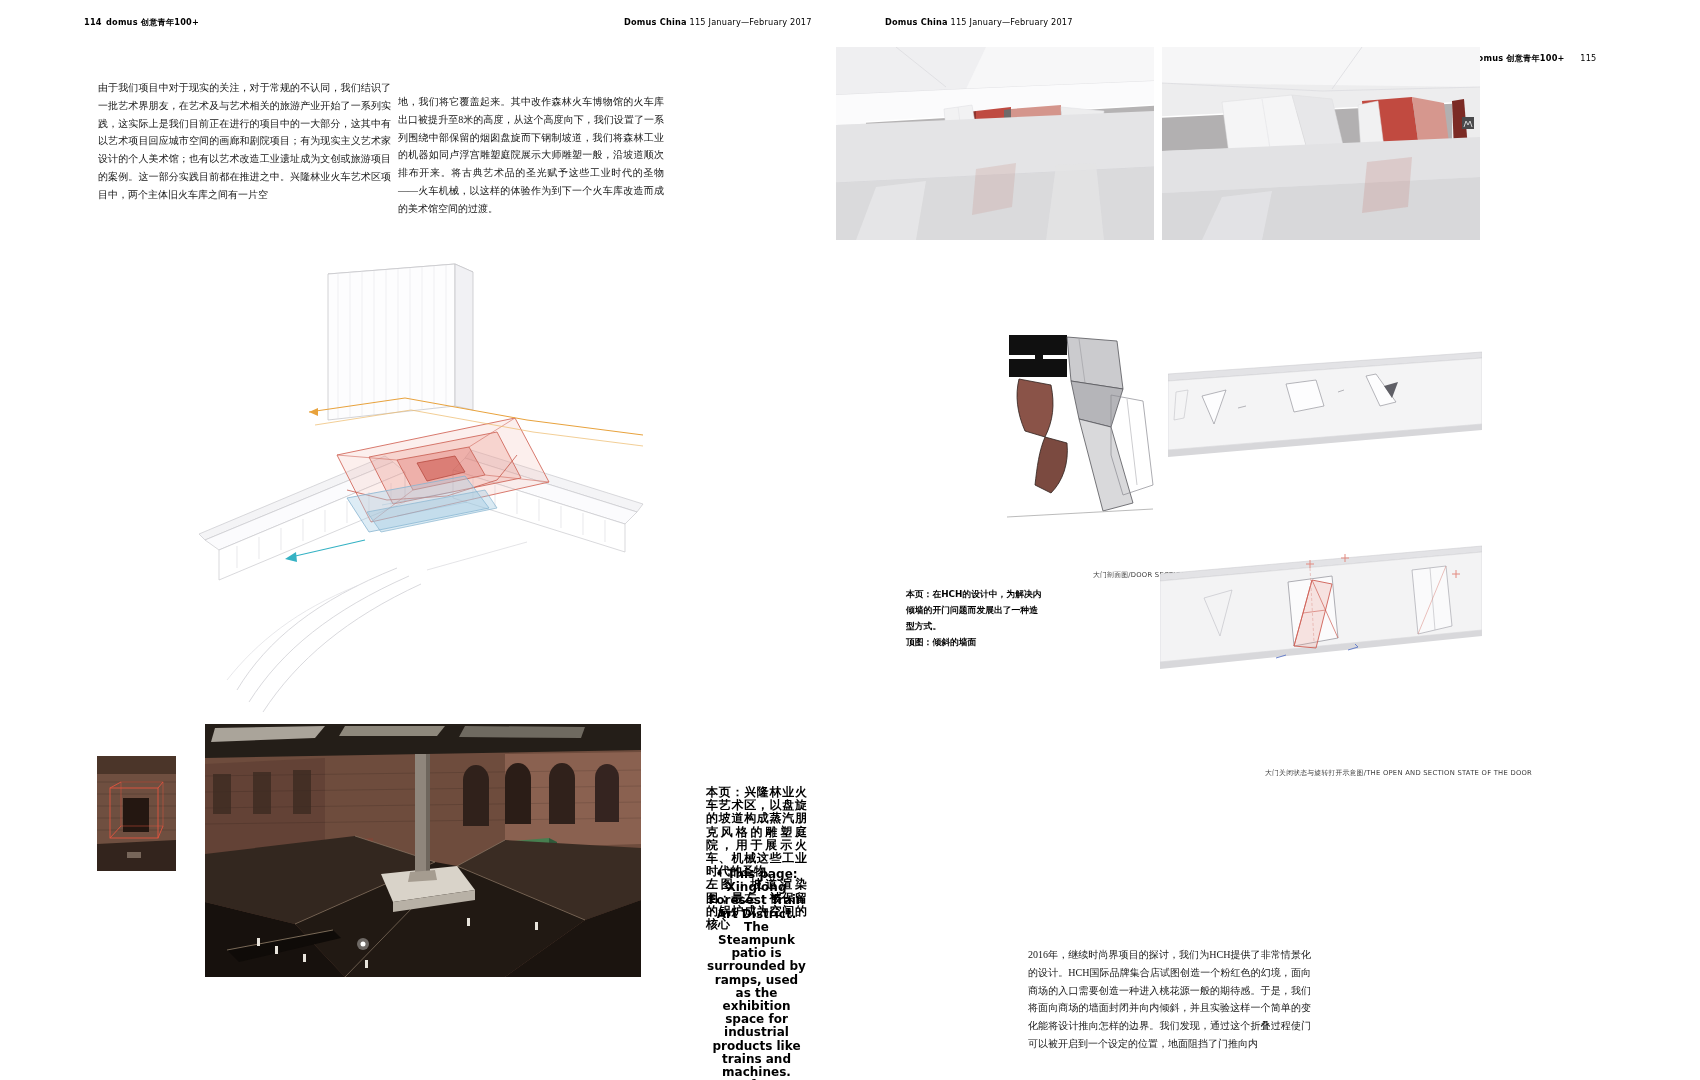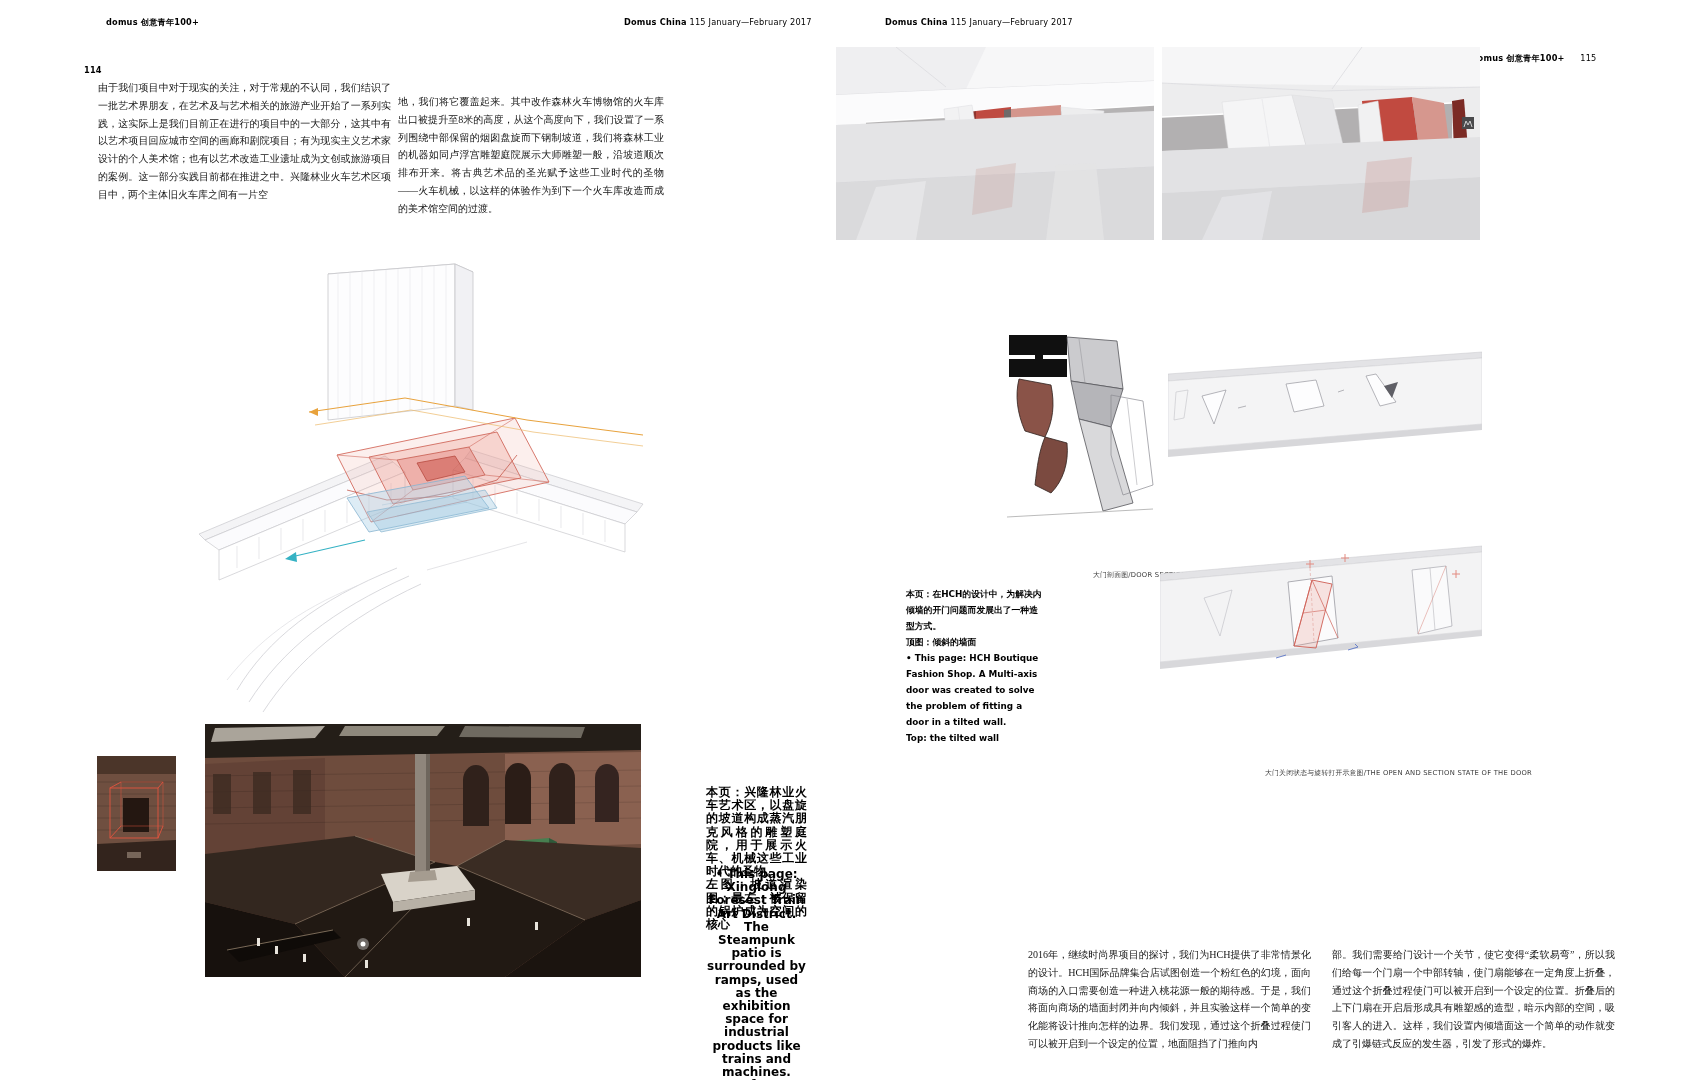--- a/index.html
+++ b/index.html
@@ -13,21 +13,21 @@
   .cap-sm{font-weight:bold;font-size:12px;line-height:13.2px;color:#000;white-space:pre-line;text-align:justify;}
   .cap-md{font-weight:bold;font-size:8.8px;line-height:16px;color:#000;white-space:pre-line;text-align:left;}
   .micro{font-size:6.8px;letter-spacing:.25px;color:#3a3a3a;white-space:nowrap;}
   svg{display:block;}
 </style>
 </head>
 <body>
 
 <div class="spread">
 
-  <div class="abs hdr" style="left:84px;top:17px;margin-top:48px;"><b>114</b></div>
+  <div class="abs hdr" style="left:84px;top:17px;"><b>114</b></div>
   <div class="abs hdr" style="left:106px;top:17px;font-weight:bold;"><span>domus 创意青年100+</span></div>
   <div class="abs hdr" style="left:624px;top:17px;"><b>Domus China</b><span> 115 January—February 2017</span></div>
 
   <div class="abs hdr" style="left:885px;top:17px;"><b>Domus China</b><span> 115 January—February 2017</span></div>
   <div class="abs hdr" style="left:1440px;top:17px;width:188px;text-align:center;margin-top:36px;">
     <span style="font-weight:bold;">domus 创意青年100+</span>
     <span style="display:inline-block;width:10px;"></span>
     <span>115</span>
   </div>
 
@@ -312,19 +312,16 @@
     <g stroke="#5b76c8" stroke-width="0.9">
       <line x1="188" y1="112" x2="198" y2="109"></line>
         <line x1="195" y1="106" x2="198" y2="109"></line>
       <line x1="116" y1="120" x2="126" y2="117"></line>
     </g>
   </svg>
   <div class="abs micro" style="left:1265px;top:768px;">大门关闭状态与旋转打开示意图/THE OPEN AND SECTION STATE OF THE DOOR</div>
 
   <div class="abs cap-md" style="left:906px;top:586px;width:140px;">本页：在HCH的设计中，为解决内倾墙的开门问题而发展出了一种造型方式。
 顶图：倾斜的墙面</div>
-  <div class="abs cap-md" style="left:906px;top:650px;width:140px;">• This page: HCH Boutique Fashion Shop. A Multi-axis door was created to solve the problem of fitting a door in a tilted wall.
-Top: the tilted wall</div>
 
   <div class="abs body-text" style="left:1028px;top:946px;width:283px;">2016年，继续时尚界项目的探讨，我们为HCH提供了非常情景化的设计。HCH国际品牌集合店试图创造一个粉红色的幻境，面向商场的入口需要创造一种进入桃花源一般的期待感。于是，我们将面向商场的墙面封闭并向内倾斜，并且实验这样一个简单的变化能将设计推向怎样的边界。我们发现，通过这个折叠过程使门可以被开启到一个设定的位置，地面阻挡了门推向内</div>
-  <div class="abs body-text" style="left:1332px;top:946px;width:283px;">部。我们需要给门设计一个关节，使它变得“柔软易弯”，所以我们给每一个门扇一个中部转轴，使门扇能够在一定角度上折叠，通过这个折叠过程使门可以被开启到一个设定的位置。折叠后的上下门扇在开启后形成具有雕塑感的造型，暗示内部的空间，吸引客人的进入。这样，我们设置内倾墙面这一个简单的动作就变成了引爆链式反应的发生器，引发了形式的爆炸。</div>
 
 </div>
 
 </body></html>

